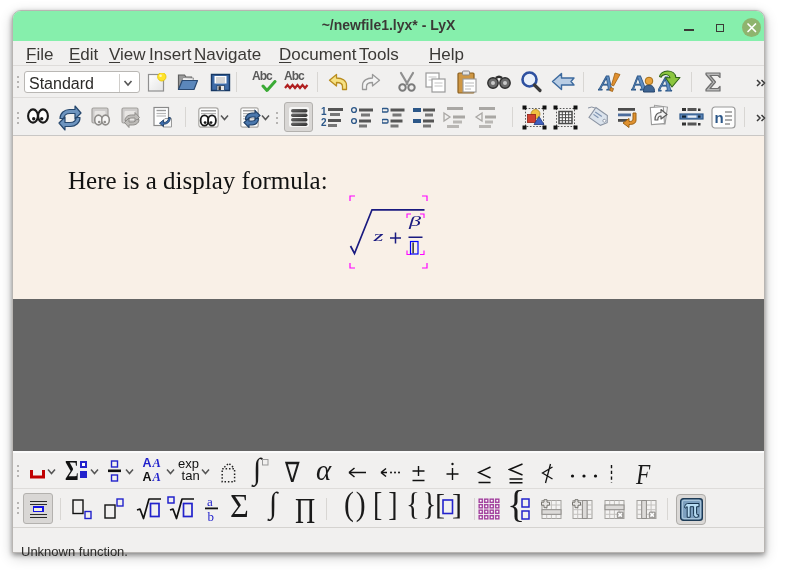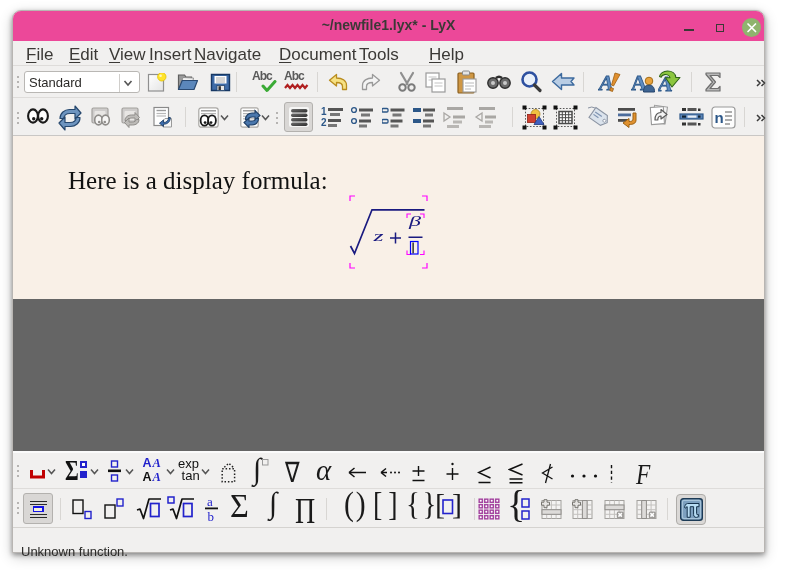--- a/index.html
+++ b/index.html
@@ -6,39 +6,39 @@
 html,body { width:799px; height:575px; background:#fff; font-family:"Liberation Sans",sans-serif; overflow:hidden; }
 #win {
   position:absolute; left:12px; top:10px; width:753px; height:543px;
   background:#f1f0ef;
   border:1px solid #b8b5b2;
   border-radius:9px 9px 0 0;
   box-shadow:0 2px 5px rgba(0,0,0,.38), 0 4px 14px rgba(0,0,0,.20);
 }
 .abs { position:absolute; }
 
-#titlebar { position:absolute; left:0; top:0; width:751px; height:30px; background:#ec4899; border-radius:8px 8px 0 0; }
+#titlebar { position:absolute; left:0; top:0; width:751px; height:30px; background:#86efac; border-radius:8px 8px 0 0; }
 #title { position:absolute; left:0; top:6px; width:751px; text-align:center; font-size:14px; font-weight:bold; color:#3b3936; }
 #btn-min { position:absolute; left:671px; top:18px; width:10px; height:2px; background:#3b3936; }
 #btn-max { position:absolute; left:703px; top:13px; width:8px; height:8px; border:1.3px solid #3b3936; }
 #btn-close { position:absolute; left:729px; top:7px; width:19px; height:19px; border-radius:50%; background:#8fb46e; }
 #btn-close svg { position:absolute; left:4px; top:4px; }
 
 #menubar { position:absolute; left:0; top:29px; width:751px; height:26px; border-bottom:1px solid #dedcda; }
 .menu { position:absolute; top:5px; font-size:17px; color:#3b3936; }
 .menu u { text-decoration-thickness:1px; text-underline-offset:2px; }
 
 #tb1 { position:absolute; left:0; top:55px; width:751px; height:32px; border-bottom:1px solid #dedcda; }
 #tb2 { position:absolute; left:0; top:88px; width:751px; height:37px; border-bottom:1px solid #c9c7c5; }
 .grip { width:2px; }
 .grip i { display:block; width:2px; height:2px; background:#b6b4b2; margin-bottom:2.8px; }
 .vsep { position:absolute; width:1px; background:#d8d6d3; }
 
 #combo { position:absolute; left:11px; top:5px; width:116px; height:22px; background:#fff; border:1px solid #b9b7b4; border-radius:3px; }
-#combo span { position:absolute; left:4px; top:3px; font-size:13px; color:#2b2a28; }
+#combo span { position:absolute; left:4px; top:3px; font-size:16px; color:#2b2a28; }
 
 #doc { position:absolute; left:0; top:125px; width:751px; height:163px; background:#f9f0e7; }
 #gray { position:absolute; left:0; top:288px; width:751px; height:152px; background:#656565; }
 
 #mathpanel { position:absolute; left:0; top:440px; width:751px; height:87px; background:#f1f0ef; border-top:2px solid #fbfbfb; }
 #math1 { position:absolute; left:0; top:442px; width:751px; height:36px; border-bottom:1px solid #dedcda;}
 #math2 { position:absolute; left:0; top:478px; width:751px; height:38px; }
 
 #status { position:absolute; left:0; top:516px; width:751px; height:25px; border-top:1px solid #d5d3d0; }
 #status span { position:absolute; left:8px; top:16px; font-size:13px; color:#2b2a28; }

